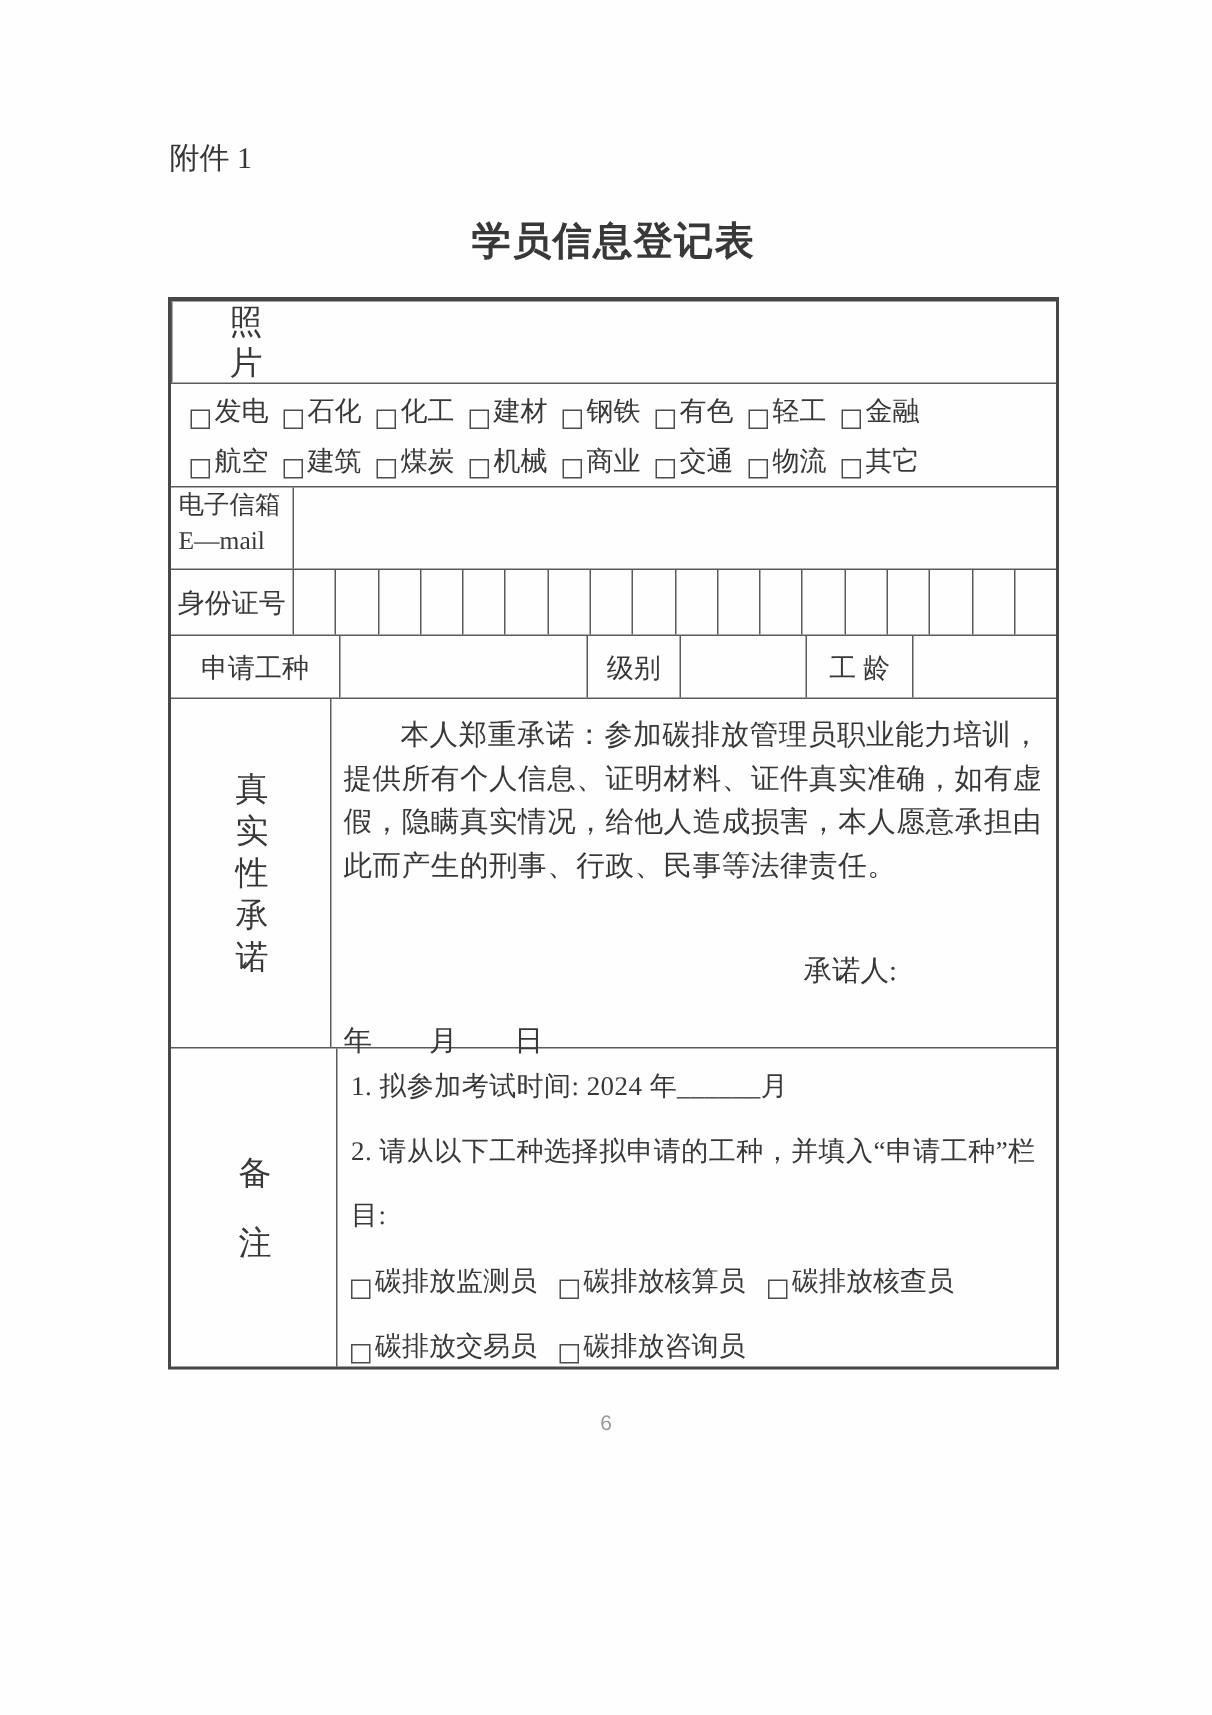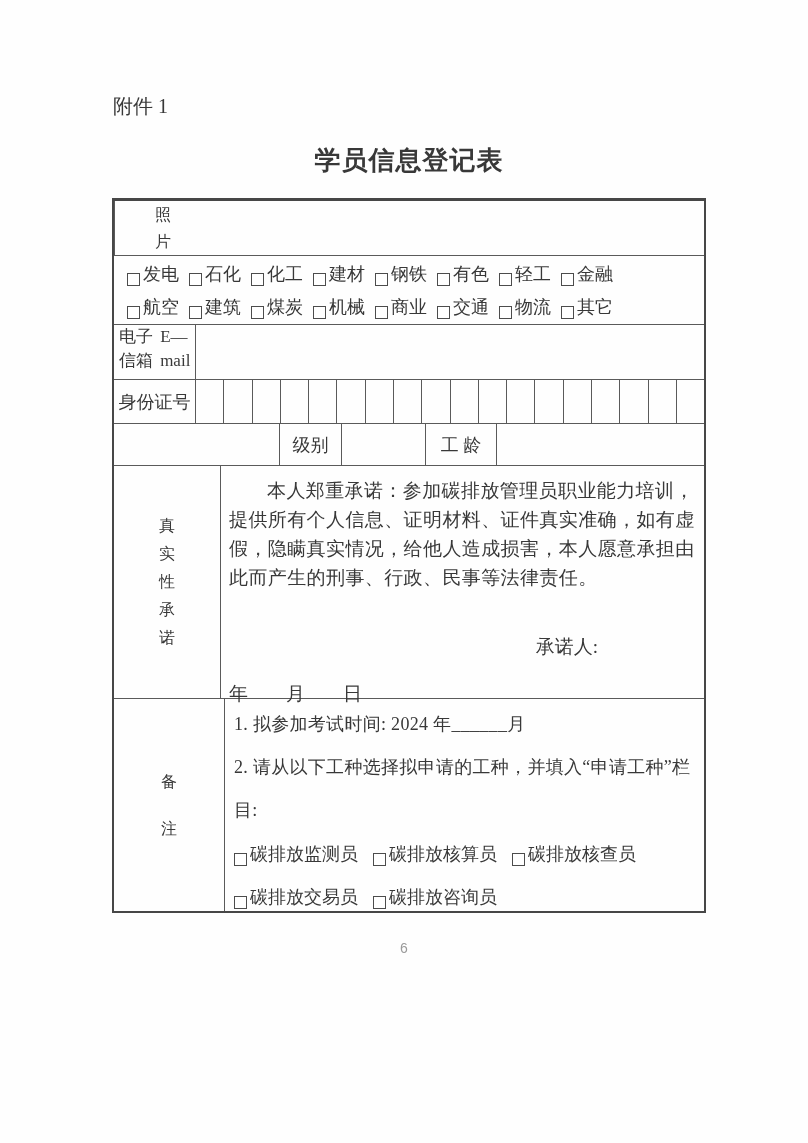--- a/index.html
+++ b/index.html
@@ -69,22 +69,22 @@
   .w-j2 { width: 165px; }
   .w-j3 { width: 62px; }
   .w-j4 { width: 84px; }
   .w-j5 { width: 71px; }
   .w-d1 { width: 106px; }
   .w-e1 { width: 110px; }
   
   .vtext {
     display: block; width: 20px;
     word-break: break-all;
-    text-align: center;
-    font-size: 16px;
+    text-align: left;
+    font-size: 22px;
   }
   .photo-label { line-height: 27px; }
   .commit-label { line-height: 28px; }
   .notes-label { line-height: 47px; }
   
   .industry-box {
     display: flex; flex-direction: column; justify-content: center;
     padding-left: 13px; gap: 5px;
   }
   .cb-line { display: flex; align-items: center; gap: 10px; height: 28px; }
@@ -92,21 +92,21 @@
   .cb-item { display: inline-flex; align-items: flex-end; font-size: 18px; white-space: nowrap; }
   .cb-box {
     width: 13px; height: 13px;
     border: 1px solid #4c4c4c;
     margin-right: 3px; margin-top: 1px;
     flex: 0 0 auto;
     background: #fff;
   }
   
   .email-lbl {
-    display: flex; flex-direction: row; justify-content: flex-start;
+    display: flex; flex-direction: column; justify-content: flex-start;
     padding-left: 5px;
     font-size: 17px; line-height: 24px;
   }
   
   .id-cells { display: flex; }
   .id-cell { flex: 1; }
   .id-cell + .id-cell { border-left: 1px solid #5a5a5a; }
   
   .commit-cell { display: flex; align-items: center; justify-content: center; }
   .commit-body { padding: 10px 8px 0 8px; font-size: 19px; }
@@ -248,20 +248,21 @@
           <div class="id-cell"></div>
           <div class="id-cell"></div>
           <div class="id-cell"></div>
           <div class="id-cell"></div>
           <div class="id-cell"></div>
           <div class="id-cell"></div>
         </div>
     </div>
 
     <div class="r h-r7 bt">
+      <div class="c lbl w-j1">申请工种</div>
       <div class="c w-j2"></div>
       <div class="c lbl w-j3">级别</div>
       <div class="c w-j4"></div>
       <div class="c lbl w-j5">工 龄</div>
       <div class="c flex1"></div>
     </div>
 
     <div class="r h-r8 bt">
       <div class="c commit-cell w-d1">
         <span class="vtext commit-label">真实性承诺</span>

